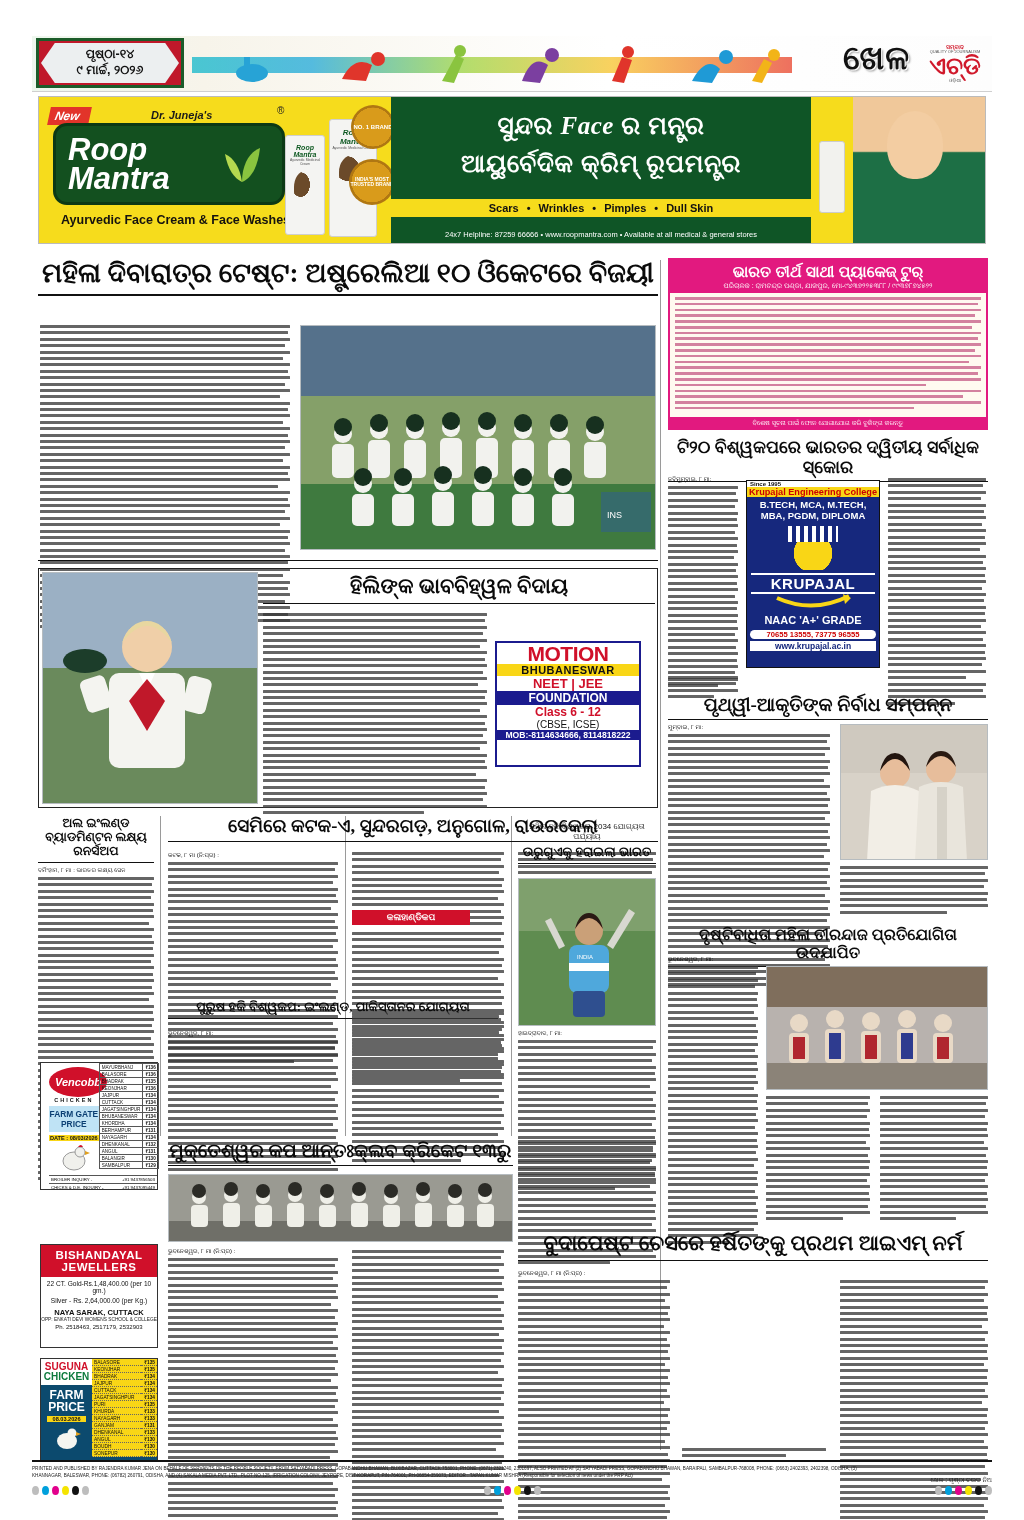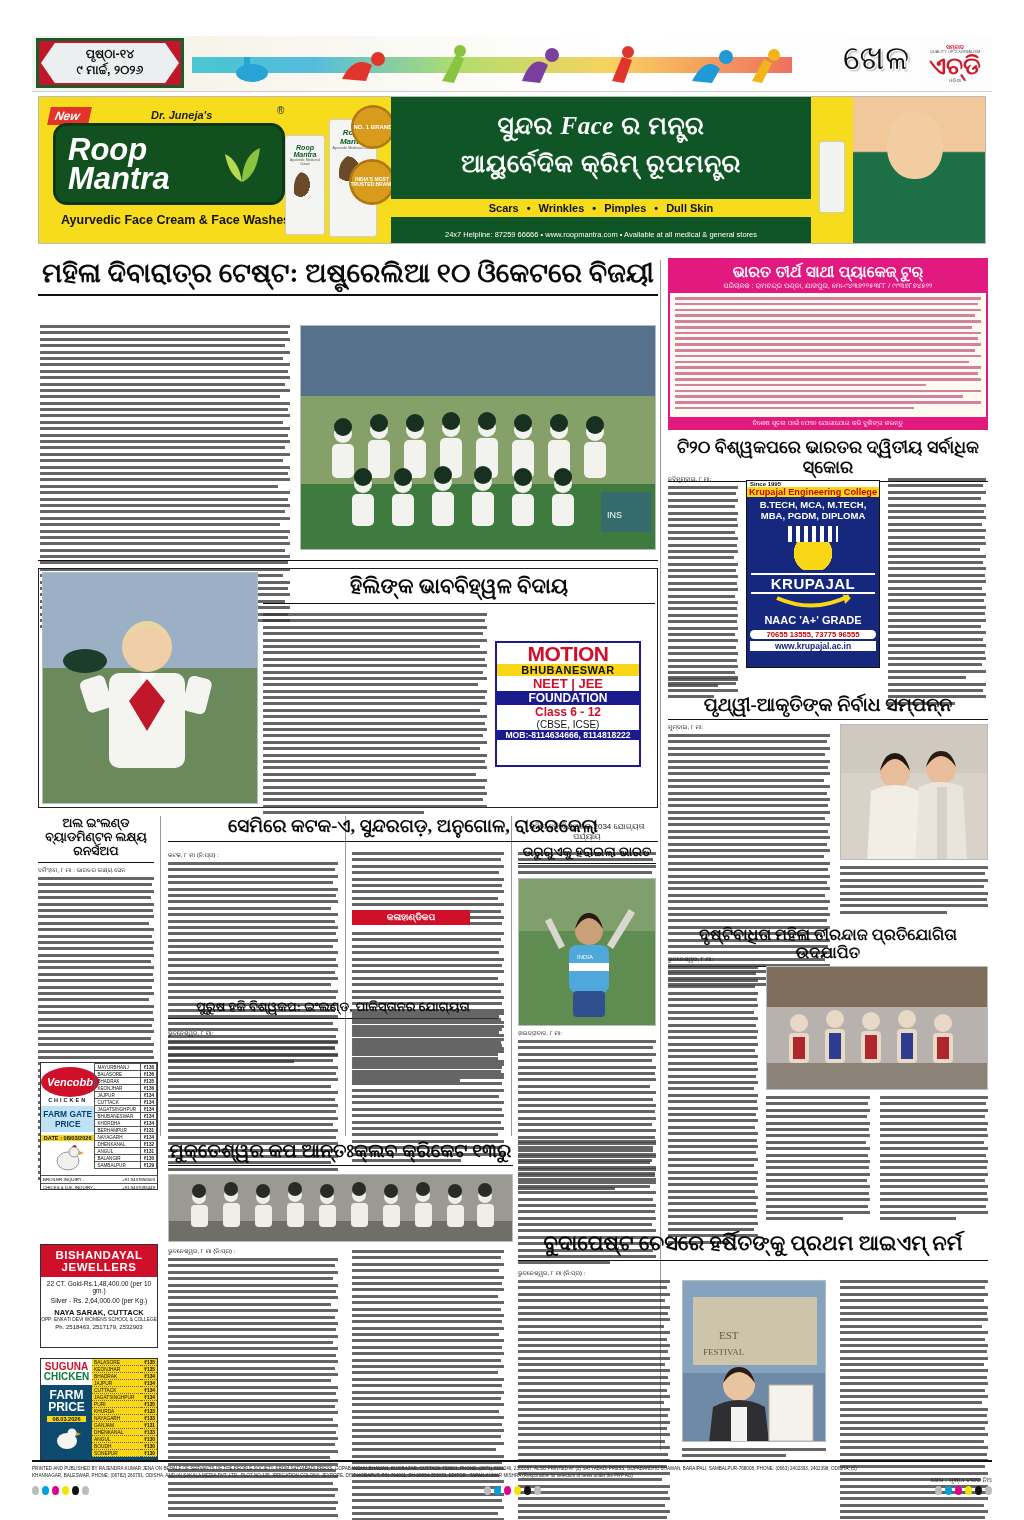--- a/index.html
+++ b/index.html
@@ -38,21 +38,21 @@
     position:absolute; left:160px; top:3px; width:600px; height:48px;
     overflow:hidden;
   }
   .sport-strip .bandA {
     position:absolute; left:0; top:18px; width:600px; height:16px;
     background:linear-gradient(90deg,#10b7c9,#1ea7d8 20%,#9ad33f 45%,#f7c22a 70%,#e8412a 100%);
     opacity:.75;
   }
   .masthead-title {
     position:absolute; right:82px; top:4px;
-    font-size:33px; font-weight:normal; letter-spacing:1px;
+    font-size:33px; font-weight:bold; letter-spacing:1px;
     color:#111; font-family:"Liberation Serif", serif;
     text-shadow:1px 1px 0 #fff, 2px 2px 2px rgba(0,0,0,.35);
   }
   .sambad-logo {
     position:absolute; right:4px; top:2px; width:66px; height:50px;
     display:flex; flex-direction:column; align-items:center; justify-content:center;
     line-height:1;
   }
   .sambad-logo .s1 { font-size:6px; color:#d0192b; font-weight:bold; }
   .sambad-logo .s2 { font-size:4px; color:#555; }
@@ -196,21 +196,21 @@
   .mo-1 { color:#d0102a; font-size:21px; font-weight:bold; text-align:center; line-height:1; letter-spacing:-.5px; }
   .mo-2 { background:#f9d616; color:#111; font-size:11px; font-weight:bold; text-align:center; letter-spacing:.5px; }
   .mo-3 { color:#d0102a; font-size:13px; font-weight:bold; text-align:center; }
   .mo-4 { background:#1b1b8e; color:#fff; font-size:12px; font-weight:bold; text-align:center; }
   .mo-5 { color:#d0102a; font-size:12px; font-weight:bold; text-align:center; }
   .mo-6 { color:#111; font-size:10px; text-align:center; }
   .mo-7 { background:#1b1b8e; color:#fff; font-size:8.6px; font-weight:bold; text-align:center; }
 
   .kalahandi { background:#d0102a; color:#fff; font-size:9px; font-weight:bold; text-align:center; padding:2px 0; }
 
-  .vencobb { border:1px solid #333; background:#fff; }
+  .vencobb { border:1px solid #333; background:#fff;padding-left:8px; }
   .vc-left { width:46%; float:left; }
   .vc-logo {
     background:#d0102a; color:#fff; border-radius:50%; width:58px; height:30px;
     margin:4px auto 0; display:flex; align-items:center; justify-content:center;
     font-size:11px; font-weight:bold; font-style:italic;
   }
   .vc-chick { font-size:5.5px; letter-spacing:2px; text-align:center; color:#111; font-weight:bold;}
   .vc-fg { background:#bfe3f5; color:#0b3f73; font-size:8.4px; font-weight:bold; text-align:center; padding:3px 0; margin-top:3px; }
   .vc-date { background:#f9d616; color:#111; font-size:5.6px; font-weight:bold; text-align:center; margin-top:3px; }
   .vc-tbl { width:54%; float:right; }
@@ -1504,34 +1504,20 @@
       <i style="width:98%"></i>
       <i style="width:100%"></i>
       <i style="width:95%"></i>
     <i style="width:100%"></i>
       <i style="width:99%"></i>
       <i style="width:100%"></i>
       <i style="width:97%"></i>
     <i style="width:100%"></i>
       <i style="width:98%"></i>
   </div>
-  <div class="photo" style="position:absolute;left:682px;top:1280px;width:144px;height:162px;">
-    <svg width="144" height="162">
-      <rect width="144" height="162" fill="#6e8aa6"></rect>
-      <rect width="144" height="92" fill="#85a2be"></rect>
-      <rect x="10" y="16" width="124" height="68" fill="#d4c9a8" opacity=".9"></rect>
-      <text x="36" y="58" font-size="11" fill="#6b5a32" font-family="Liberation Serif">EST</text>
-      <text x="20" y="74" font-size="9" fill="#6b5a32" font-family="Liberation Serif">FESTIVAL</text>
-      <circle cx="56" cy="104" r="16" fill="#e8c5a0"></circle>
-      <path d="M40 102 q16 -22 32 0 q-4 -16 -16 -16 q-12 0 -16 16Z" fill="#2a1c14"></path>
-      <path d="M30 126 q26 -14 52 0 l4 36 -60 0z" fill="#2e2e33"></path>
-      <rect x="48" y="126" width="16" height="36" fill="#f2f2ee"></rect>
-      <rect x="86" y="104" width="44" height="56" fill="#f4f2ea" stroke="#b8b2a2"></rect>
-    </svg>
-  </div>
   <div class="body-lines" style="position:absolute;left:840px;top:1280px;width:148px;">
     <i style="width:100%"></i>
       <i style="width:98%"></i>
       <i style="width:100%"></i>
       <i style="width:97%"></i>
     <i style="width:100%"></i>
       <i style="width:99%"></i>
       <i style="width:100%"></i>
       <i style="width:96%"></i>
     <i style="width:100%"></i>

